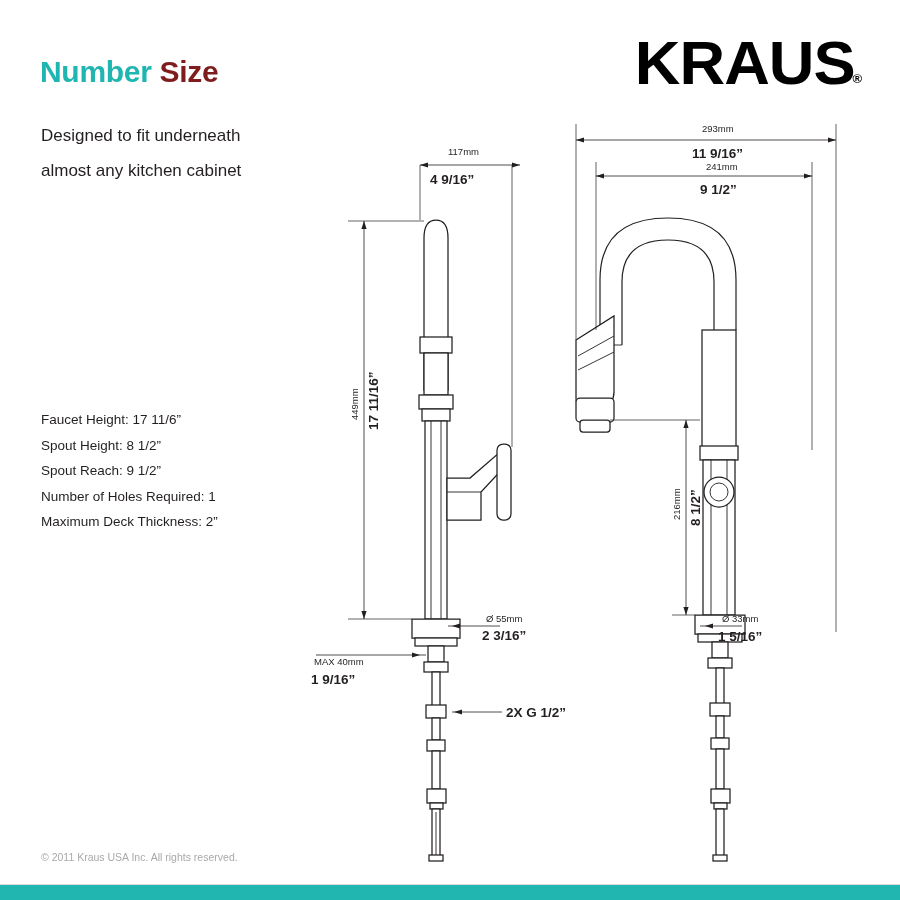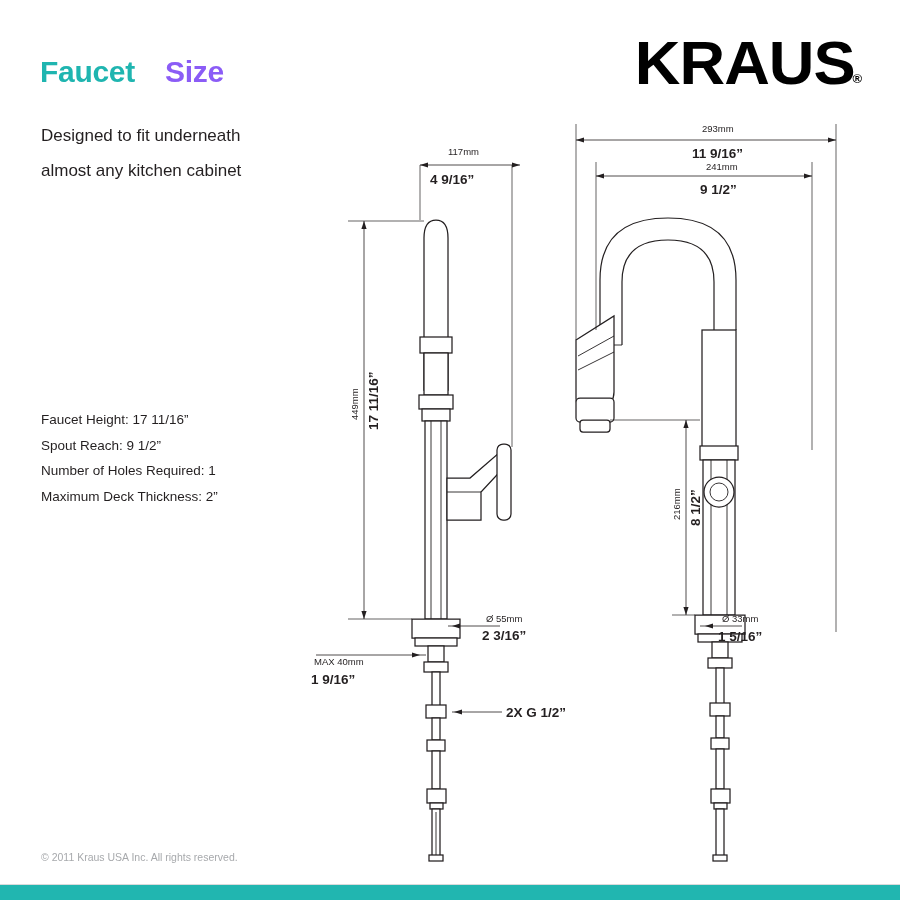--- a/index.html
+++ b/index.html
@@ -17,21 +17,21 @@
     width:900px; height:900px;
   }
 
   
   .title {
     position:absolute; left:40px; top:55px;
     font-size:30px; font-weight:bold; letter-spacing:-0.3px;
     white-space:nowrap;
   }
   .title .accent { color:#1fb5b0; }
-  .title .dark { color:#8b5cf6;margin-left:22px; }
+  .title .dark { color:#7f1d1d; }
 
   .subtitle {
     position:absolute; left:41px; top:118px;
     font-size:17px; line-height:35px; color:#231f20;
     width:250px;
   }
 
   .dims-heading {
     position:absolute; left:40px; top:362px;
     font-size:25px; color:#231f20;
@@ -88,31 +88,32 @@
 
   .lbl-mm { font-family:"Liberation Sans", sans-serif; font-size:9.5px; fill:#231f20; }
   .lbl-in { font-family:"Liberation Sans", sans-serif; font-size:13.5px; font-weight:bold; fill:#231f20; }
 </style>
 </head>
 <body>
 
 <div id="page">
 
   <div class="title">
-    <span class="accent">Faucet</span><span class="dark"> Size</span>
+    <span class="accent">Number</span><span class="dark"> Size</span>
   </div>
 
   <div class="subtitle">Designed to fit underneath almost any kitchen cabinet</div>
 
   <div class="logo">
     <span class="logo-text">KRAUS</span><span class="logo-reg">®</span>
   </div>
 
   <div class="dims-list">
-    <div>Faucet Height: 17 11/16”</div>
+    <div>Faucet Height: 17 11/6”</div>
+    <div>Spout Height: 8 1/2”</div>
     <div>Spout Reach: 9 1/2”</div>
     <div>Number of Holes Required: 1</div>
     <div>Maximum Deck Thickness: 2”</div>
   </div>
 
   <div class="copyright">© 2011 Kraus USA Inc. All rights reserved.</div>
 
   <svg class="drawing" width="900" height="900" viewBox="0 0 900 900">
 
     <g>

